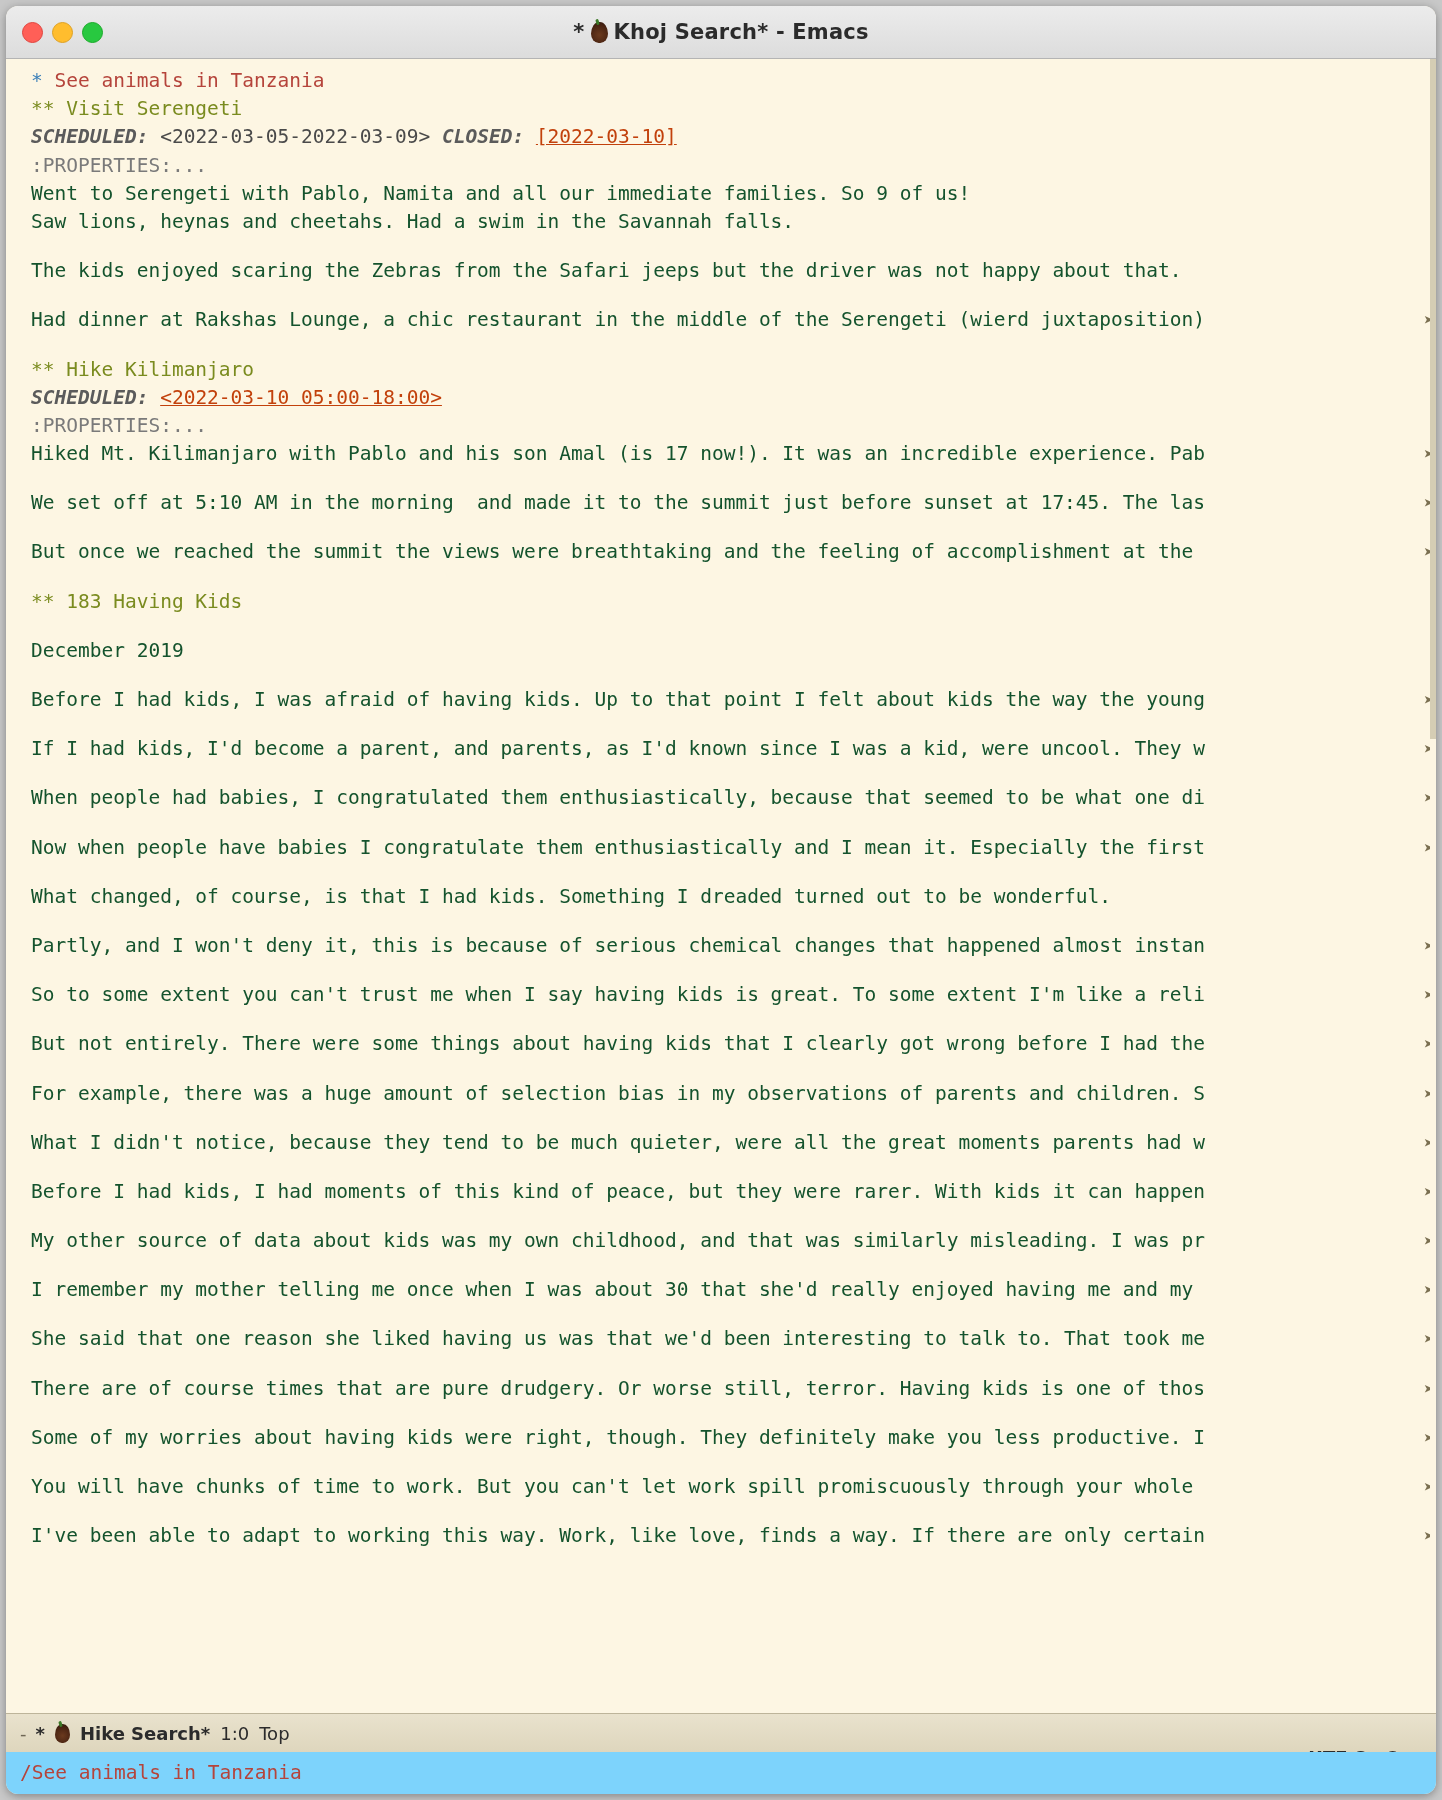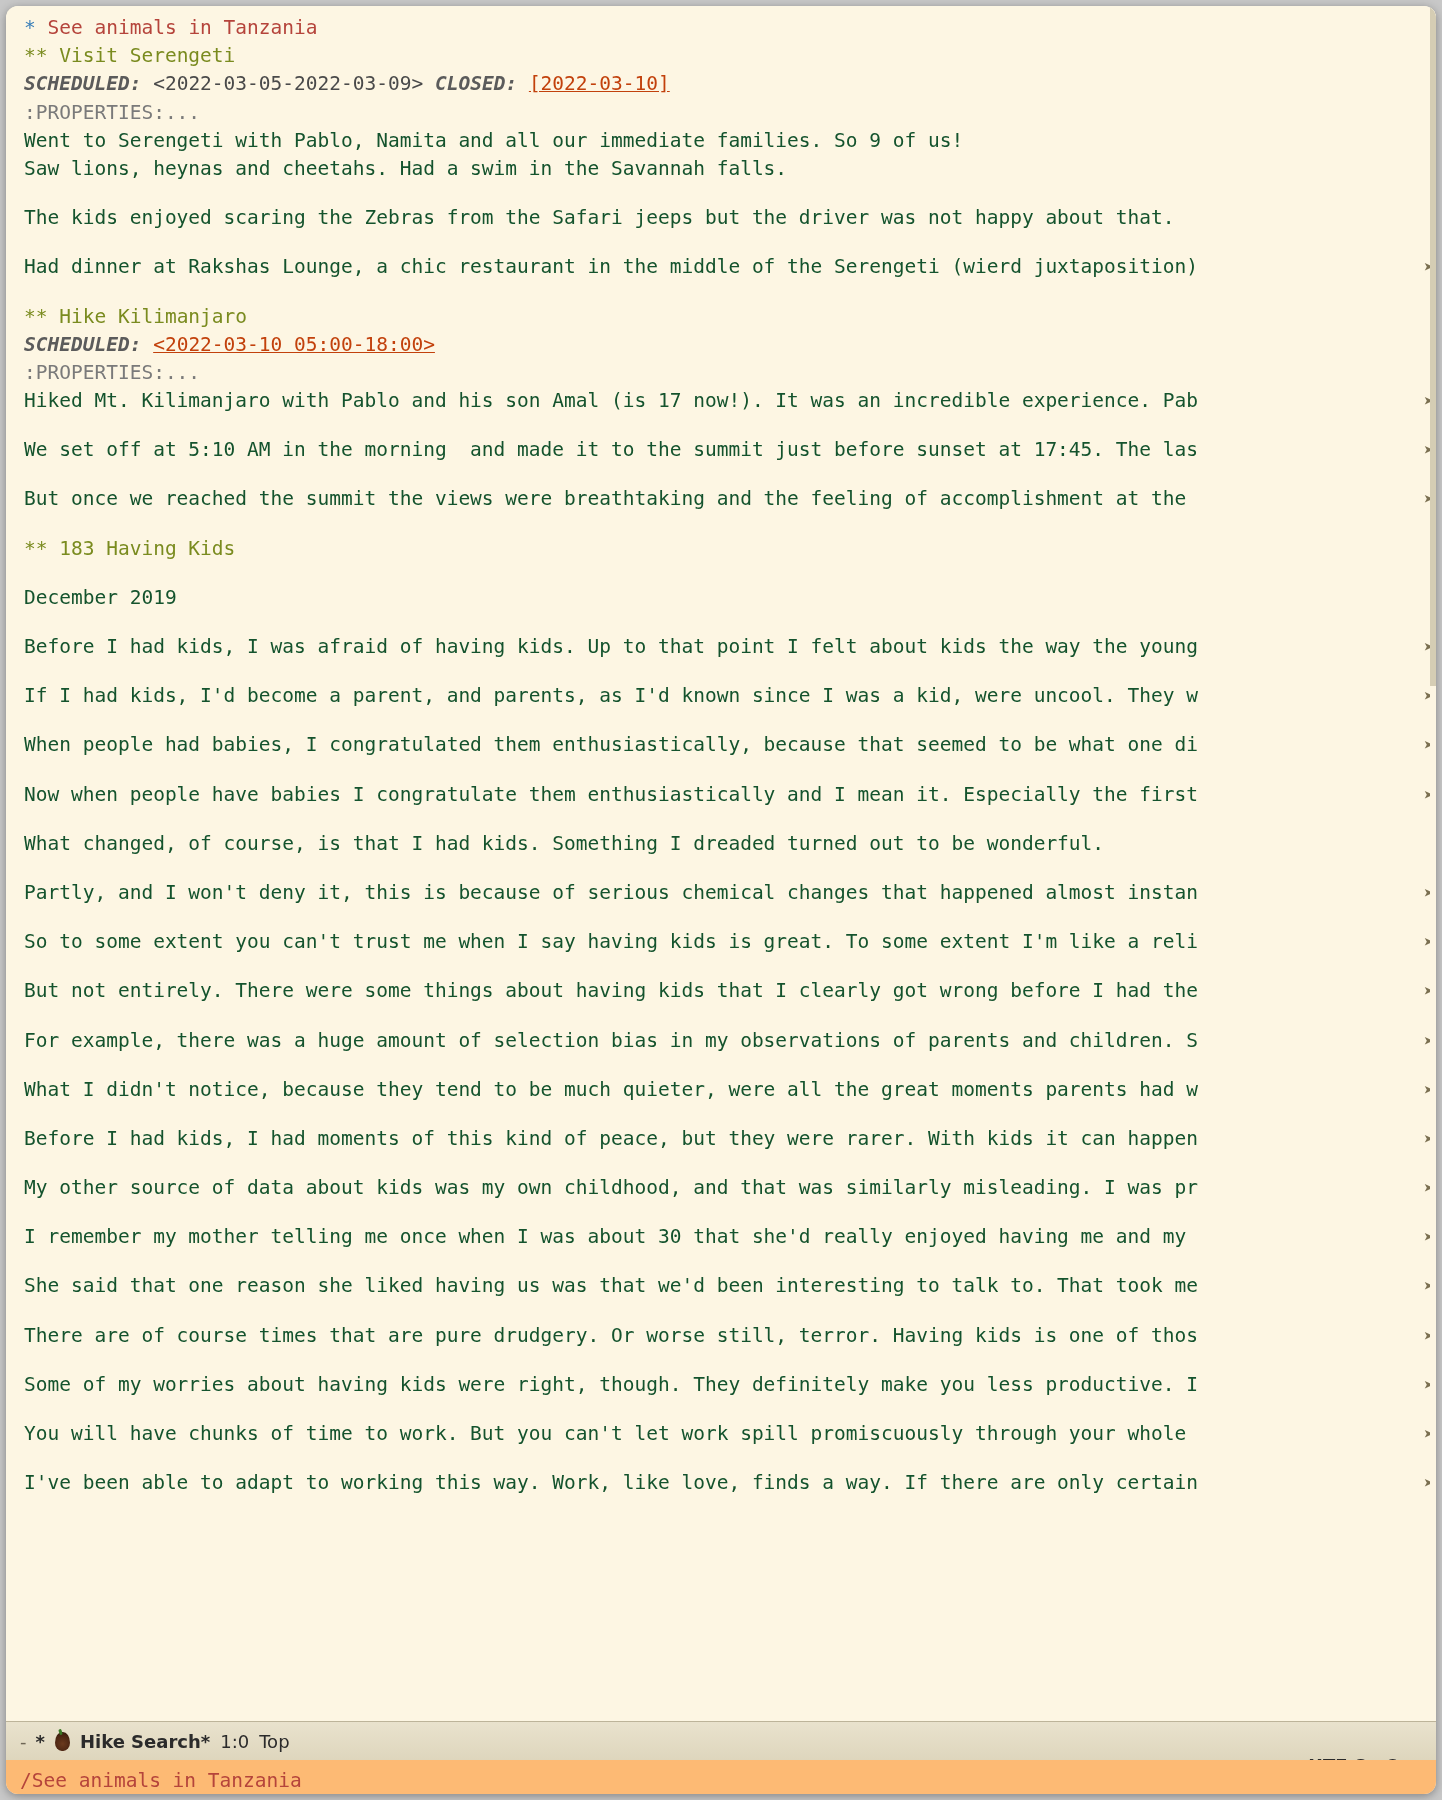--- a/index.html
+++ b/index.html
@@ -90,21 +90,21 @@
     position: absolute;
     left: 0; top: 0; right: 0; bottom: 0;
     padding: 8px 0 0 0;
     font-size: 19.5px;
     line-height: 28.2px;
     color: #202020;
     overflow: hidden;
     white-space: pre;
   }
   .line {
-    padding-left: 18px;
+    padding-left: 25px;
     position: relative;
     height: 28.2px;
     overflow: hidden;
   }
   .line.spaced { margin-top: 21px; }
   .truncated::after {
     content: "\27A4";
     position: absolute;
     right: 2px;
     top: 0;
@@ -182,36 +182,44 @@
   .ml-right {
     display: flex;
     gap: 18px;
     font-weight: bold;
     margin-top: 48px;
   }
 
   
   .minibuffer {
     flex: 0 0 auto;
-    height: 34px;
-    background: #fdba74;
+    height: 42px;
+    background: #7dd3fc;
     color: #b5443b;
     font-size: 19.5px;
     line-height: 42px;
     padding-left: 14px;
     font-family: "DejaVu Sans Mono", monospace;
     white-space: pre;
     overflow: hidden;
   }
 </style>
 </head>
 <body>
 
 <div class="window">
 
+  <div class="titlebar">
+    <div class="traffic">
+      <span class="dot red"></span>
+      <span class="dot yellow"></span>
+      <span class="dot green"></span>
+    </div>
+    <div class="title"><span>*</span><span class="emacs-icon"></span><span>Khoj Search* - Emacs</span></div>
+  </div>
 
   <div class="buffer-wrap">
     <div class="buffer" id="buffer"><div class="line"><span class="h1"><span class="stars">*</span> <span>See animals in Tanzania</span></span></div><div class="line"><span class="h2"><span class="stars">**</span> <span>Visit Serengeti</span></span></div><div class="line"><span class="kw">SCHEDULED:</span> <span class="ts">&lt;2022-03-05-2022-03-09&gt;</span> <span class="kw">CLOSED:</span> <span class="ts-link">[2022-03-10]</span></div><div class="line"><span class="props">:PROPERTIES:...</span></div><div class="line"><span class="plain">Went to Serengeti with Pablo, Namita and all our immediate families. So 9 of us!</span></div><div class="line"><span class="plain">Saw lions, heynas and cheetahs. Had a swim in the Savannah falls.</span></div><div class="line spaced"><span class="plain">The kids enjoyed scaring the Zebras from the Safari jeeps but the driver was not happy about that.</span></div><div class="line spaced truncated"><span class="plain">Had dinner at Rakshas Lounge, a chic restaurant in the middle of the Serengeti (wierd juxtaposition)</span></div><div class="line spaced"><span class="h2"><span class="stars">**</span> <span>Hike Kilimanjaro</span></span></div><div class="line"><span class="kw">SCHEDULED:</span> <span class="ts-link">&lt;2022-03-10 05:00-18:00&gt;</span></div><div class="line"><span class="props">:PROPERTIES:...</span></div><div class="line truncated"><span class="plain">Hiked Mt. Kilimanjaro with Pablo and his son Amal (is 17 now!). It was an incredible experience. Pab</span></div><div class="line spaced truncated"><span class="plain">We set off at 5:10 AM in the morning  and made it to the summit just before sunset at 17:45. The las</span></div><div class="line spaced truncated"><span class="plain">But once we reached the summit the views were breathtaking and the feeling of accomplishment at the </span></div><div class="line spaced"><span class="h2"><span class="stars">**</span> <span>183 Having Kids</span></span></div><div class="line spaced"><span class="plain">December 2019</span></div><div class="line spaced truncated"><span class="plain">Before I had kids, I was afraid of having kids. Up to that point I felt about kids the way the young</span></div><div class="line spaced truncated"><span class="plain">If I had kids, I'd become a parent, and parents, as I'd known since I was a kid, were uncool. They w</span></div><div class="line spaced truncated"><span class="plain">When people had babies, I congratulated them enthusiastically, because that seemed to be what one di</span></div><div class="line spaced truncated"><span class="plain">Now when people have babies I congratulate them enthusiastically and I mean it. Especially the first</span></div><div class="line spaced"><span class="plain">What changed, of course, is that I had kids. Something I dreaded turned out to be wonderful.</span></div><div class="line spaced truncated"><span class="plain">Partly, and I won't deny it, this is because of serious chemical changes that happened almost instan</span></div><div class="line spaced truncated"><span class="plain">So to some extent you can't trust me when I say having kids is great. To some extent I'm like a reli</span></div><div class="line spaced truncated"><span class="plain">But not entirely. There were some things about having kids that I clearly got wrong before I had the</span></div><div class="line spaced truncated"><span class="plain">For example, there was a huge amount of selection bias in my observations of parents and children. S</span></div><div class="line spaced truncated"><span class="plain">What I didn't notice, because they tend to be much quieter, were all the great moments parents had w</span></div><div class="line spaced truncated"><span class="plain">Before I had kids, I had moments of this kind of peace, but they were rarer. With kids it can happen</span></div><div class="line spaced truncated"><span class="plain">My other source of data about kids was my own childhood, and that was similarly misleading. I was pr</span></div><div class="line spaced truncated"><span class="plain">I remember my mother telling me once when I was about 30 that she'd really enjoyed having me and my </span></div><div class="line spaced truncated"><span class="plain">She said that one reason she liked having us was that we'd been interesting to talk to. That took me</span></div><div class="line spaced truncated"><span class="plain">There are of course times that are pure drudgery. Or worse still, terror. Having kids is one of thos</span></div><div class="line spaced truncated"><span class="plain">Some of my worries about having kids were right, though. They definitely make you less productive. I</span></div><div class="line spaced truncated"><span class="plain">You will have chunks of time to work. But you can't let work spill promiscuously through your whole </span></div><div class="line spaced truncated"><span class="plain">I've been able to adapt to working this way. Work, like love, finds a way. If there are only certain</span></div></div>
     <div class="fringe-right">
       <div class="thumb"></div>
     </div>
   </div>
 
   <div class="modeline">
     <div class="ml-left">

